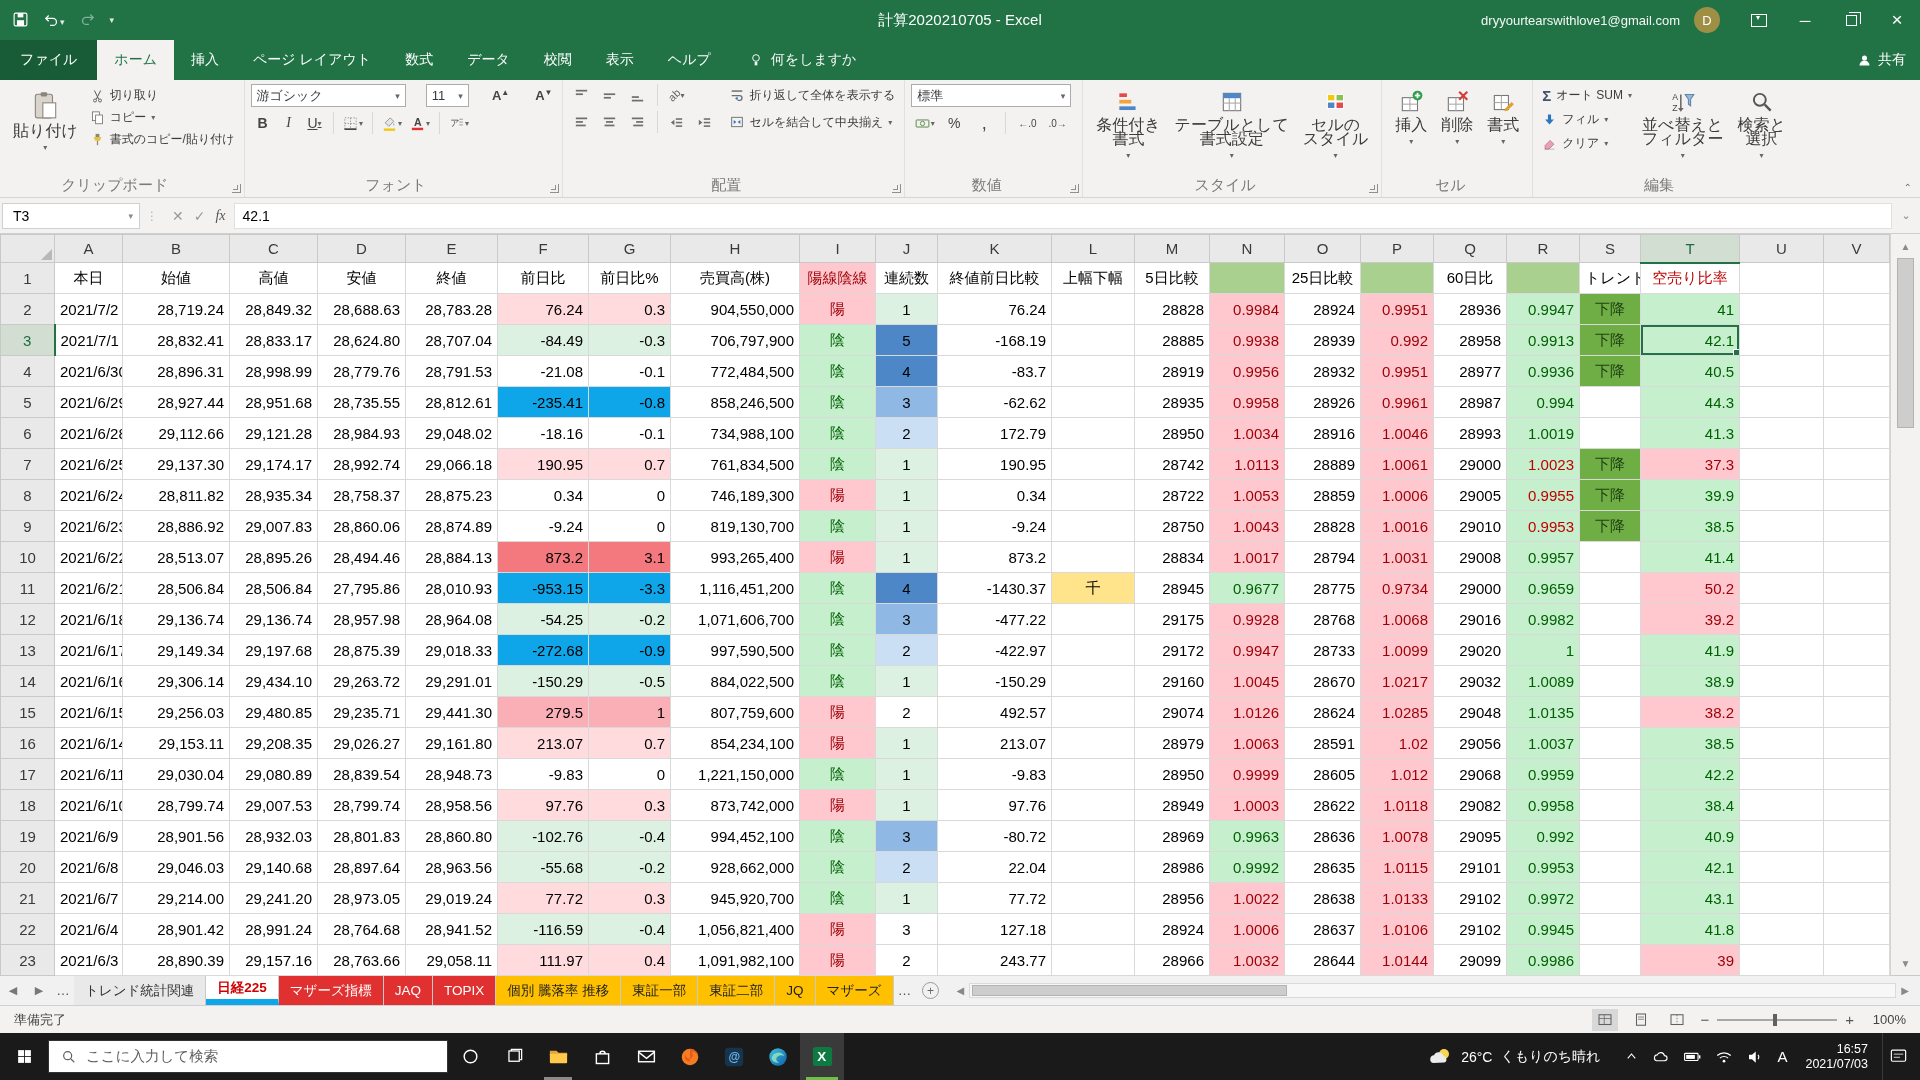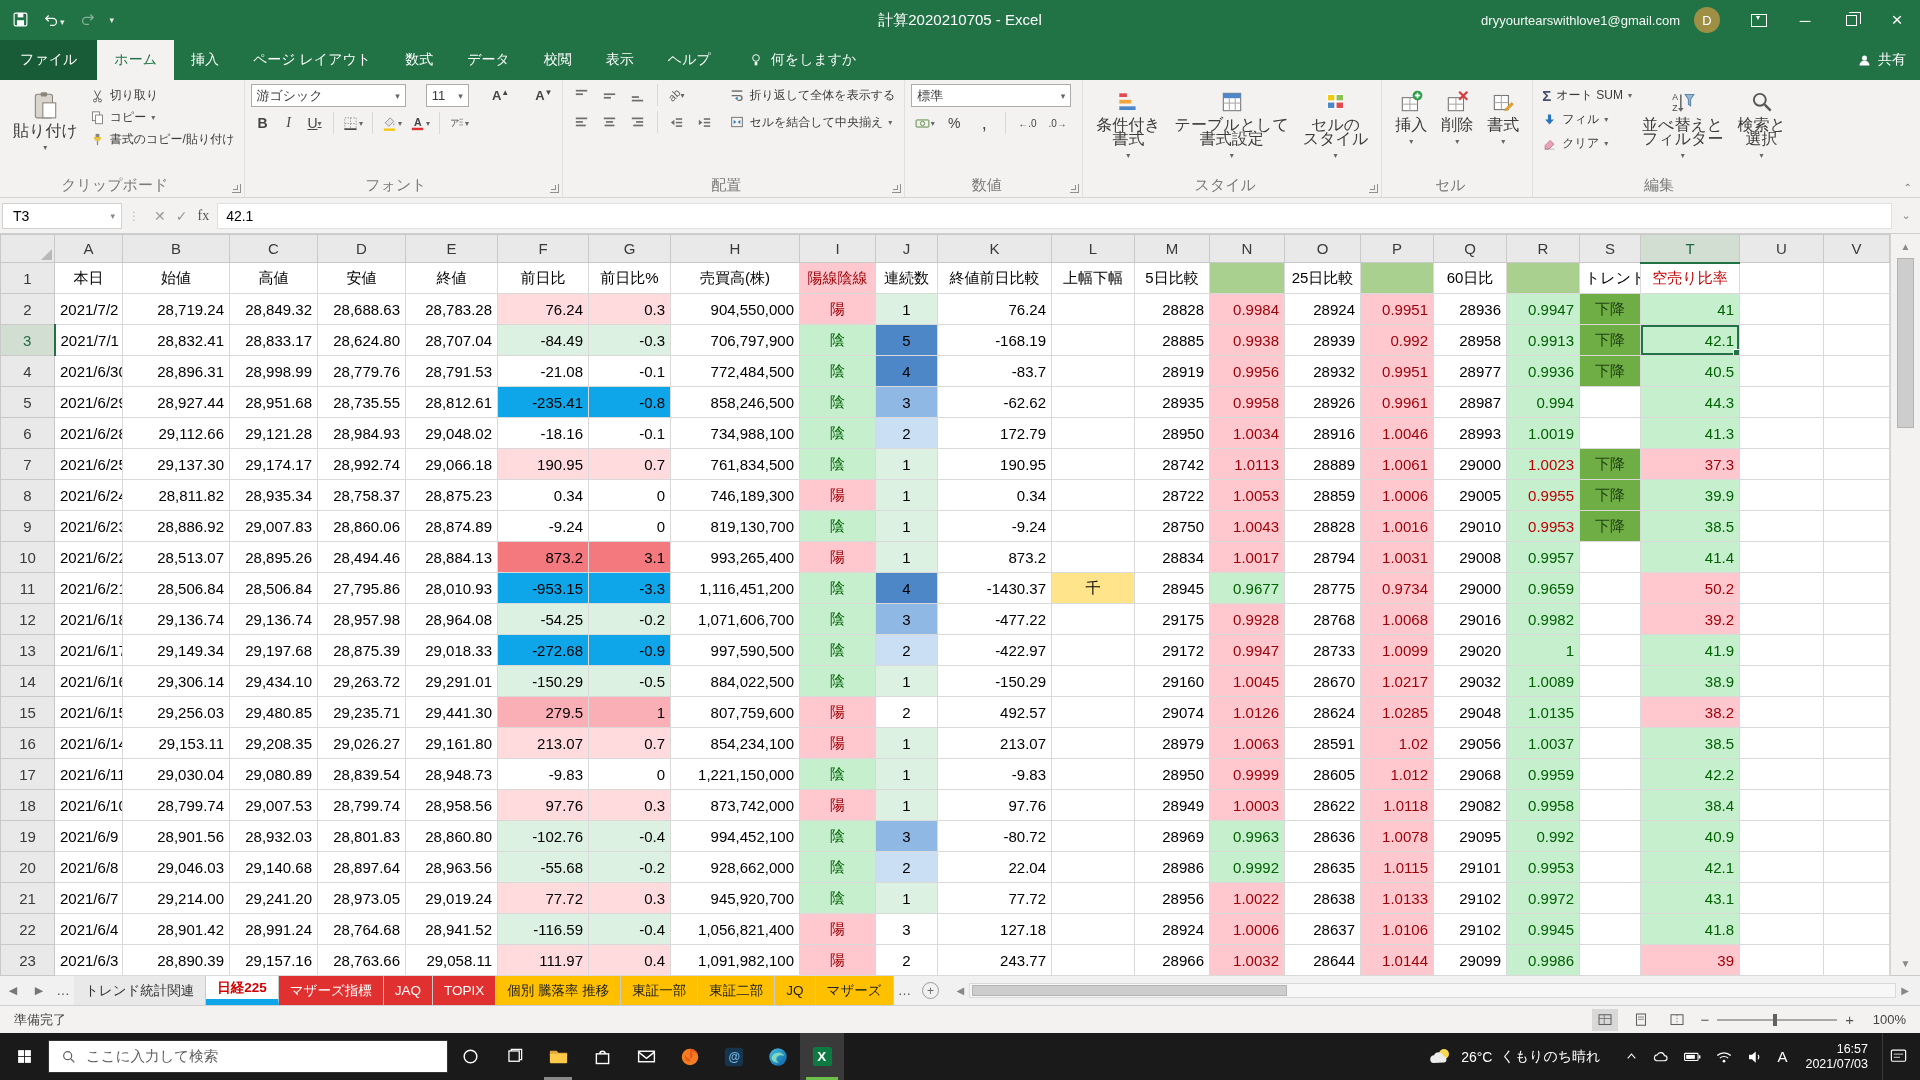--- a/index.html
+++ b/index.html
@@ -70,26 +70,26 @@
   .num-icons { display:flex; align-items:center; gap:4px; margin-top:5px; }
   .dec { font-size:10px; color:#444; border:1px solid transparent; padding:1px 3px; }
   .cells-row { display:flex; }
   .edit-body { display:flex; }
   .edit-col { display:flex; flex-direction:column; justify-content:flex-start; gap:2px; }
   .sigma { font-size:15px; color:#44506E; font-weight:bold; }
   .collapse { position:absolute; right:8px; bottom:4px; font-size:10px; color:#777; }
 
   
   .fbar { height:36px; background:#F3F2F1; display:flex; align-items:center; border-bottom:1px solid #CFCFCF; }
-  .namebox { width:120px; height:26px; background:#fff; border:1px solid #D0D0D0; margin-left:2px;
+  .namebox { width:138px; height:26px; background:#fff; border:1px solid #D0D0D0; margin-left:2px;
     display:flex; align-items:center; font-size:14px; padding-left:10px; position:relative; }
   .namebox::after { content:"▾"; position:absolute; right:6px; font-size:9px; color:#888; }
   .fdots { color:#B9B9B9; padding:0 6px; font-size:12px; }
   .fbtns { display:flex; gap:10px; align-items:center; color:#9A9A9A; font-size:14px; padding:0 8px; }
-  .fx { font-family:"Liberation Serif",serif; color:#555; }
+  .fx { font-family:"Liberation Serif",serif; font-style:italic; color:#555; }
   .fval { flex:1; height:26px; background:#fff; border:1px solid #E0E0E0; display:flex;
     align-items:center; padding-left:8px; font-size:14px; }
   .fexp { width:28px; text-align:center; color:#888; font-size:11px; }
 
   
   .gridwrap { position:relative; height:741px; display:flex; background:#fff; }
   table.sheet { border-collapse:collapse; table-layout:fixed; width:1889px; }
   table.sheet td, table.sheet th { border:1px solid #D9D9D9; overflow:hidden; white-space:nowrap;
     font-size:15px; font-weight:normal; height:31px; padding:0 5px; position:relative; }
   tr.hdr th { height:28px; }

